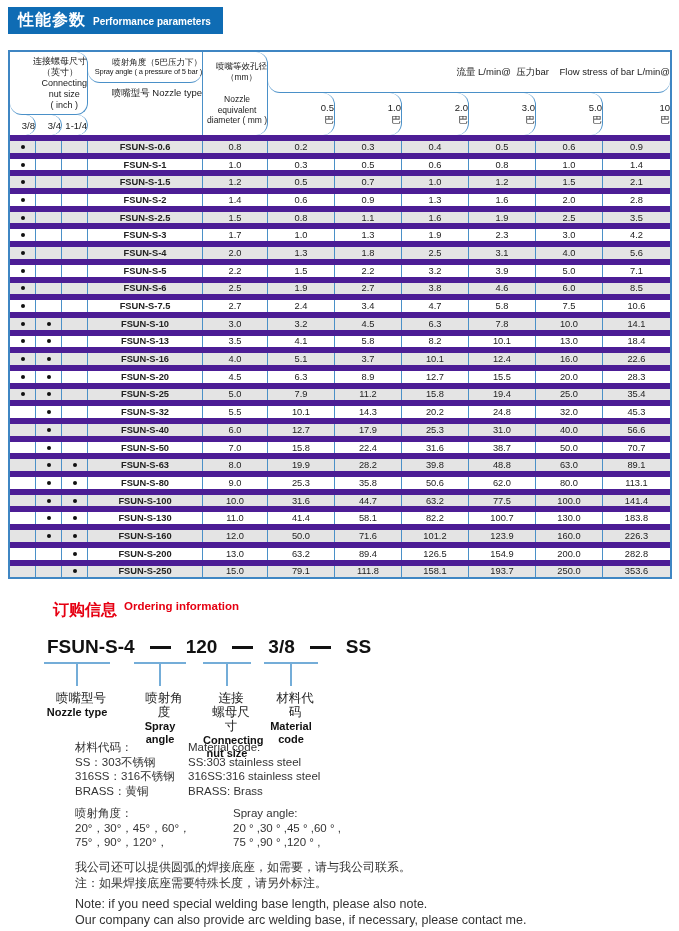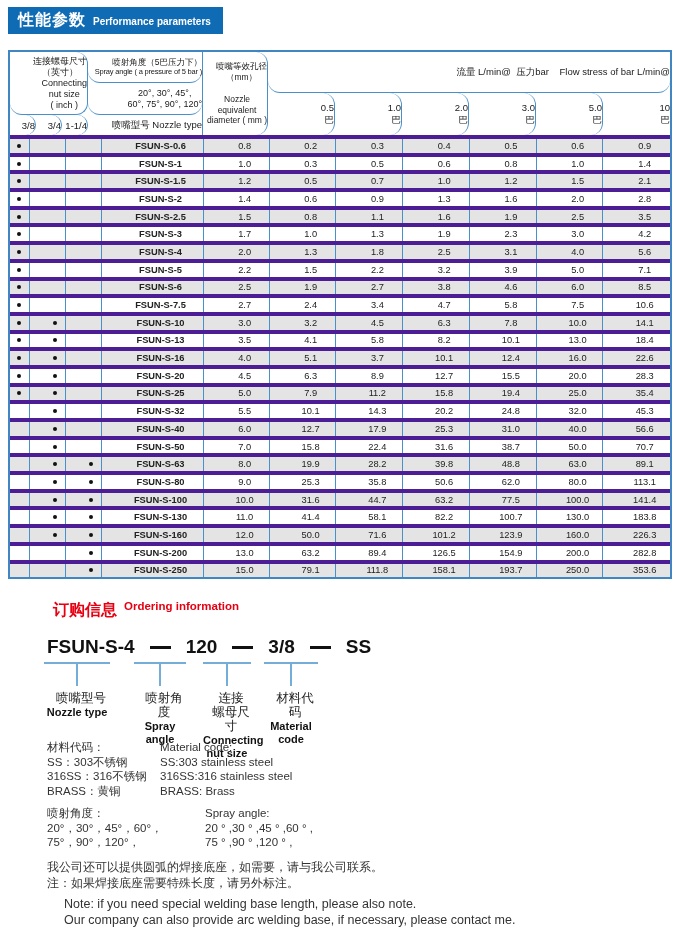--- a/index.html
+++ b/index.html
@@ -37,21 +37,21 @@
   .h-angle2{height:32px;border-bottom:1px solid #4a90c8;font-size:9px;line-height:11px;}
   .h-ntype{height:20px;font-size:9.5px;}
   .h-eq{width:65px;height:83px;border-right:1px solid #4a90c8;font-size:8.5px;line-height:10.5px;gap:12px;}
   .h-flow{width:402px;}
   .h-flow-label{height:41px;border-bottom:1px solid #4a90c8;font-size:9.5px;white-space:pre;}
   .h-press-row{display:flex;height:42px;}
   .h-press{width:67px;border-right:1px solid #4a90c8;font-size:9.5px;line-height:12px;}
   .h-press:last-child{border-right:none;}
 
   .t-body{width:660px;}
-  .t-row{display:flex;height:17.7px;border-top:4px solid #4c1d95;gap:16px;}
+  .t-row{display:flex;height:17.7px;border-top:6px solid #4c1d95;}
   .t-row:nth-child(odd){background:#e4e4e4;}
   .t-cell{display:flex;align-items:center;justify-content:center;
     font-size:9.3px;color:#222;border-right:1px solid #4a90c8;}
   .t-cell:last-child{border-right:none;}
   .c-nut{width:26px;}
   .c-model{width:115px;font-weight:bold;}
   .c-eq{width:65px;}
   .c-flow{width:67px;}
   .dot{width:4px;height:4px;border-radius:50%;background:#111;}
 
@@ -67,27 +67,27 @@
   .conn-col{position:absolute;top:662px;text-align:center;}
   .conn-col.c0{left:44px;width:66px;}
   .conn-col.c1{left:134px;width:52px;}
   .conn-col.c2{left:203px;width:48px;}
   .conn-col.c3{left:264px;width:54px;}
   .conn-line{border-top:2px solid #74add8;}
   .conn-stem{width:2px;height:22px;background:#74add8;margin:0 auto;}
   .conn-zh{font-size:12.5px;margin-top:5px;white-space:pre-line;line-height:14px;color:#222;margin-left:8px;}
   .conn-en{font-size:11px;font-weight:bold;white-space:pre-line;line-height:13px;color:#111;margin-top:1px;}
 
-  .txtblock{position:absolute;font-size:11.5px;line-height:14.5px;color:#333;}
+  .txtblock{position:absolute;font-size:11.5px;line-height:14.5px;color:#333;margin-left:28px;}
   .mat-zh{left:47px;top:740px;}
   .mat-en{left:160px;top:740px;}
   .spray-zh{left:47px;top:806px;}
   .spray-en{left:205px;top:806px;}
   .notes-zh{left:47px;top:860px;font-size:12px;line-height:15.5px;}
-  .notes-en{left:64px;top:897px;font-size:12.5px;line-height:15.5px;}
+  .notes-en{left:47px;top:897px;font-size:12.5px;line-height:15.5px;}
 </style>
 </head>
 <body>
 
 <div class="title-bar">
   <span class="zh">性能参数</span>
   <span class="en">Performance parameters</span>
 </div>
 
 <div class="ptable">
@@ -103,24 +103,20 @@
       <div class="h-nut-sub">
         <div class="cellc">3/8</div>
         <div class="cellc">3/4</div>
         <div class="cellc">1-1/4</div>
       </div>
     </div>
     <div class="h-nozzle">
       <div class="h-angle1 cellc">
         <div>喷射角度（5巴压力下）</div>
         <div class="en">Spray angle ( a pressure of 5 bar )</div>
-      </div>
-      <div class="h-angle2 cellc">
-        <div class="pre">20°, 30°, 45°,
-60°, 75°, 90°, 120°</div>
       </div>
       <div class="h-ntype cellc">喷嘴型号  Nozzle type</div>
     </div>
     <div class="h-eq cellc">
       <div class="pre">喷嘴等效孔径
 （mm）</div>
       <div class="pre">Nozzle
 equivalent
 diameter ( mm )</div>
     </div>

